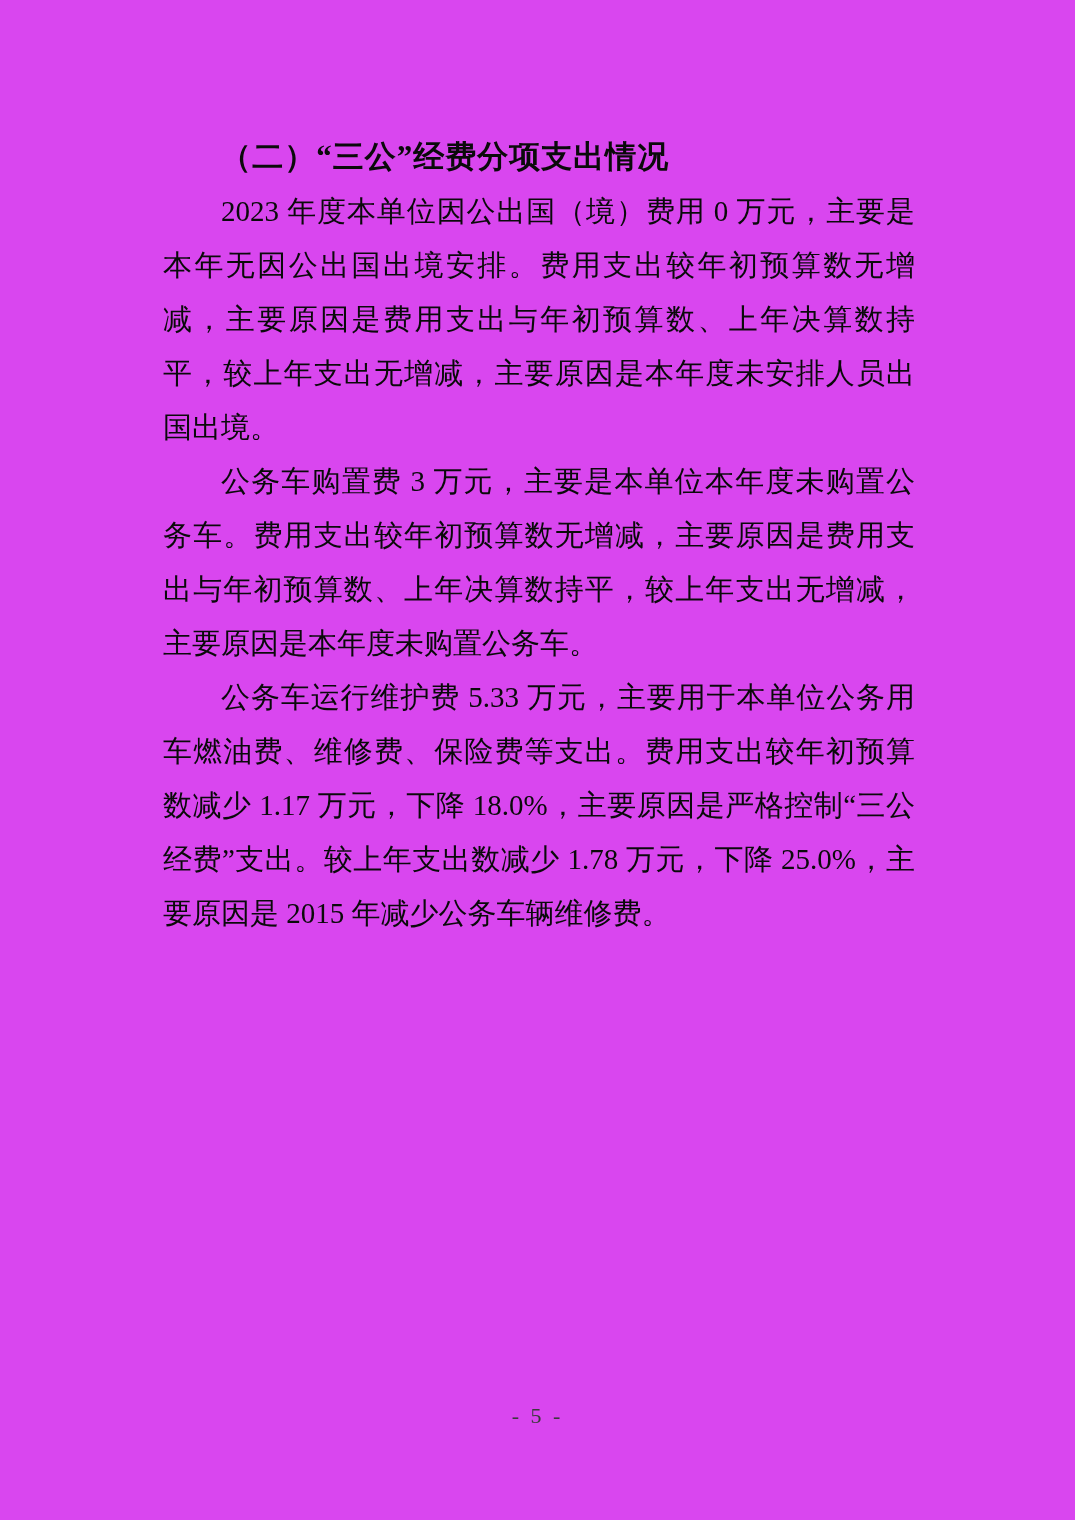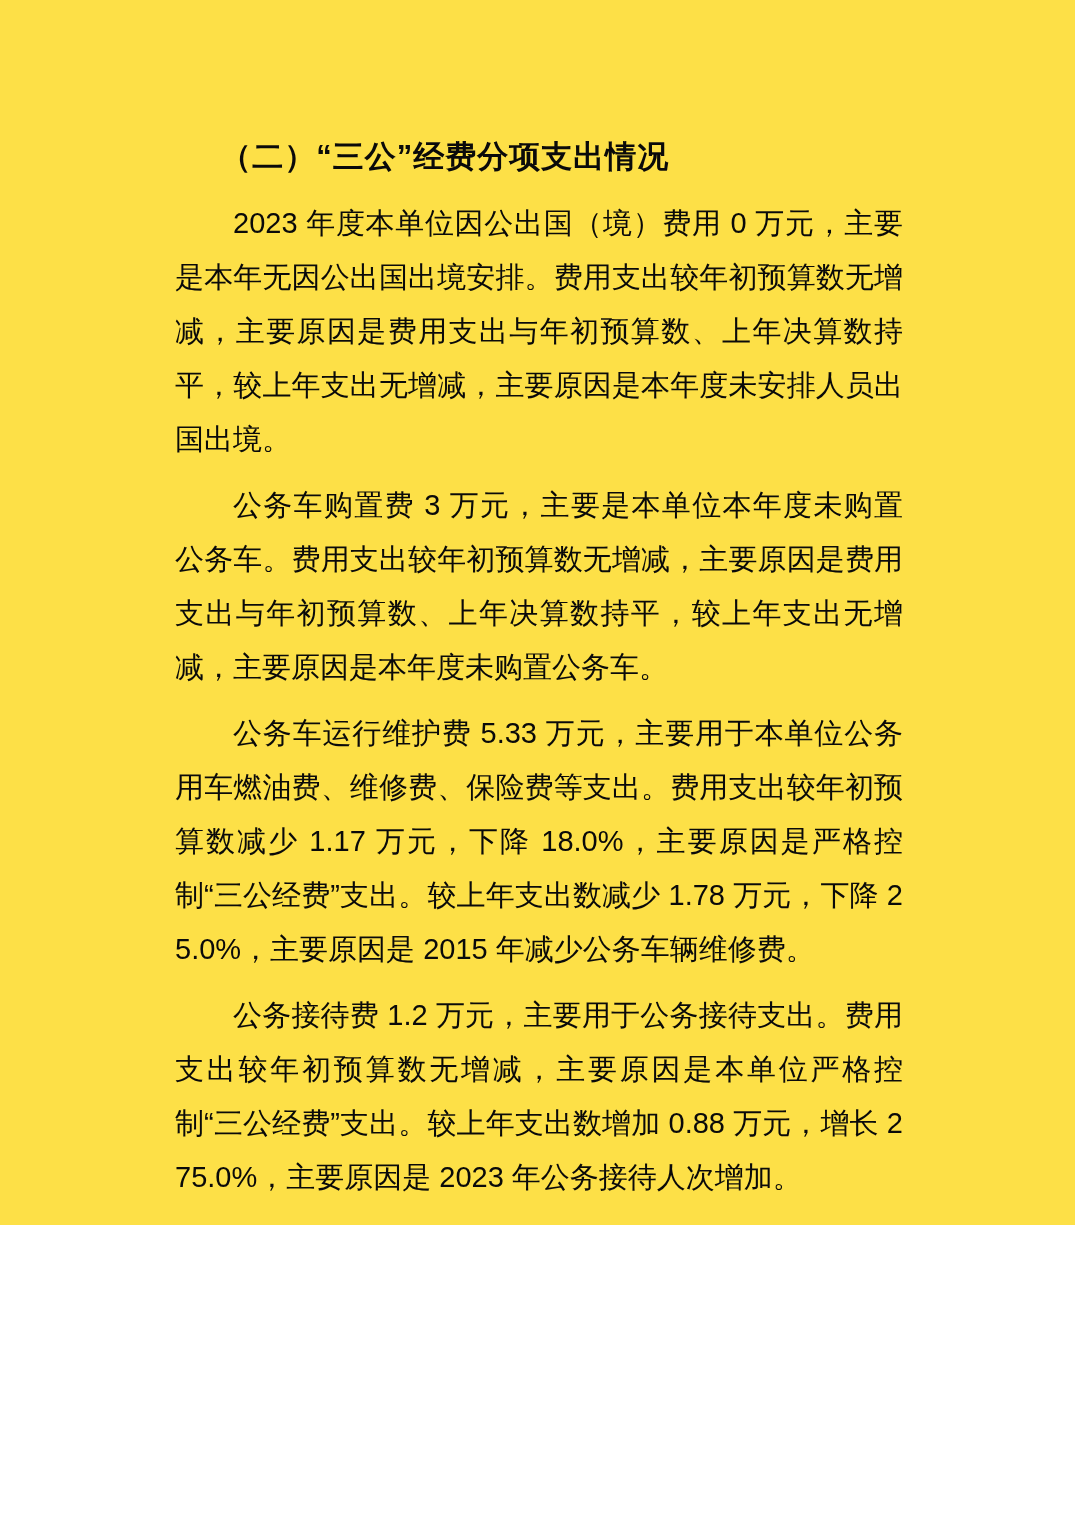--- a/index.html
+++ b/index.html
@@ -3,39 +3,39 @@
 <meta charset="utf-8">
 <style>
   html, body {
     margin: 0;
     padding: 0;
     background: #ffffff;
   }
   .page {
     position: relative;
     width: 1075px;
-    height: 1225px;
-    background: #fde047;
+    height: 1520px;
+    background: #d946ef;
     overflow: hidden;
-    font-family: Liberation Sans, sans-serif;
+    font-family: Liberation Serif, serif;
     color: #000000;
   }
   .content {
     position: absolute;
     left: 163px;
     top: 130px;
     width: 752px;
     font-size: 29px;
     line-height: 54px;
     text-align: justify;
     text-align-last: left;
     color: #0a0a0a;
   }
   .content p {
-    margin: 12px;
+    margin: 0;
     padding: 0;
     text-indent: 2em;
     word-break: break-all;
   }
   .content h3 {
     margin: 0;
     padding: 0;
     font-size: 31px;
     line-height: 54px;
     font-weight: bold;
@@ -56,16 +56,15 @@
 </style>
 </head>
 <body>
 
 <div class="page">
   <div class="content">
     <h3>（二）“三公”经费分项支出情况</h3>
     <p>2023 年度本单位因公出国（境）费用 0 万元，主要是本年无因公出国出境安排。费用支出较年初预算数无增减，主要原因是费用支出与年初预算数、上年决算数持平，较上年支出无增减，主要原因是本年度未安排人员出国出境。</p>
     <p>公务车购置费 3 万元，主要是本单位本年度未购置公务车。费用支出较年初预算数无增减，主要原因是费用支出与年初预算数、上年决算数持平，较上年支出无增减，主要原因是本年度未购置公务车。</p>
     <p>公务车运行维护费 5.33 万元，主要用于本单位公务用车燃油费、维修费、保险费等支出。费用支出较年初预算数减少 1.17 万元，下降 18.0%，主要原因是严格控制“三公经费”支出。较上年支出数减少 1.78 万元，下降 25.0%，主要原因是 2015 年减少公务车辆维修费。</p>
-    <p>公务接待费 1.2 万元，主要用于公务接待支出。费用支出较年初预算数无增减，主要原因是本单位严格控制“三公经费”支出。较上年支出数增加 0.88 万元，增长 275.0%，主要原因是 2023 年公务接待人次增加。</p>
   </div>
   <div class="footer">- 5 -</div>
 </div>
 
 </body></html>

